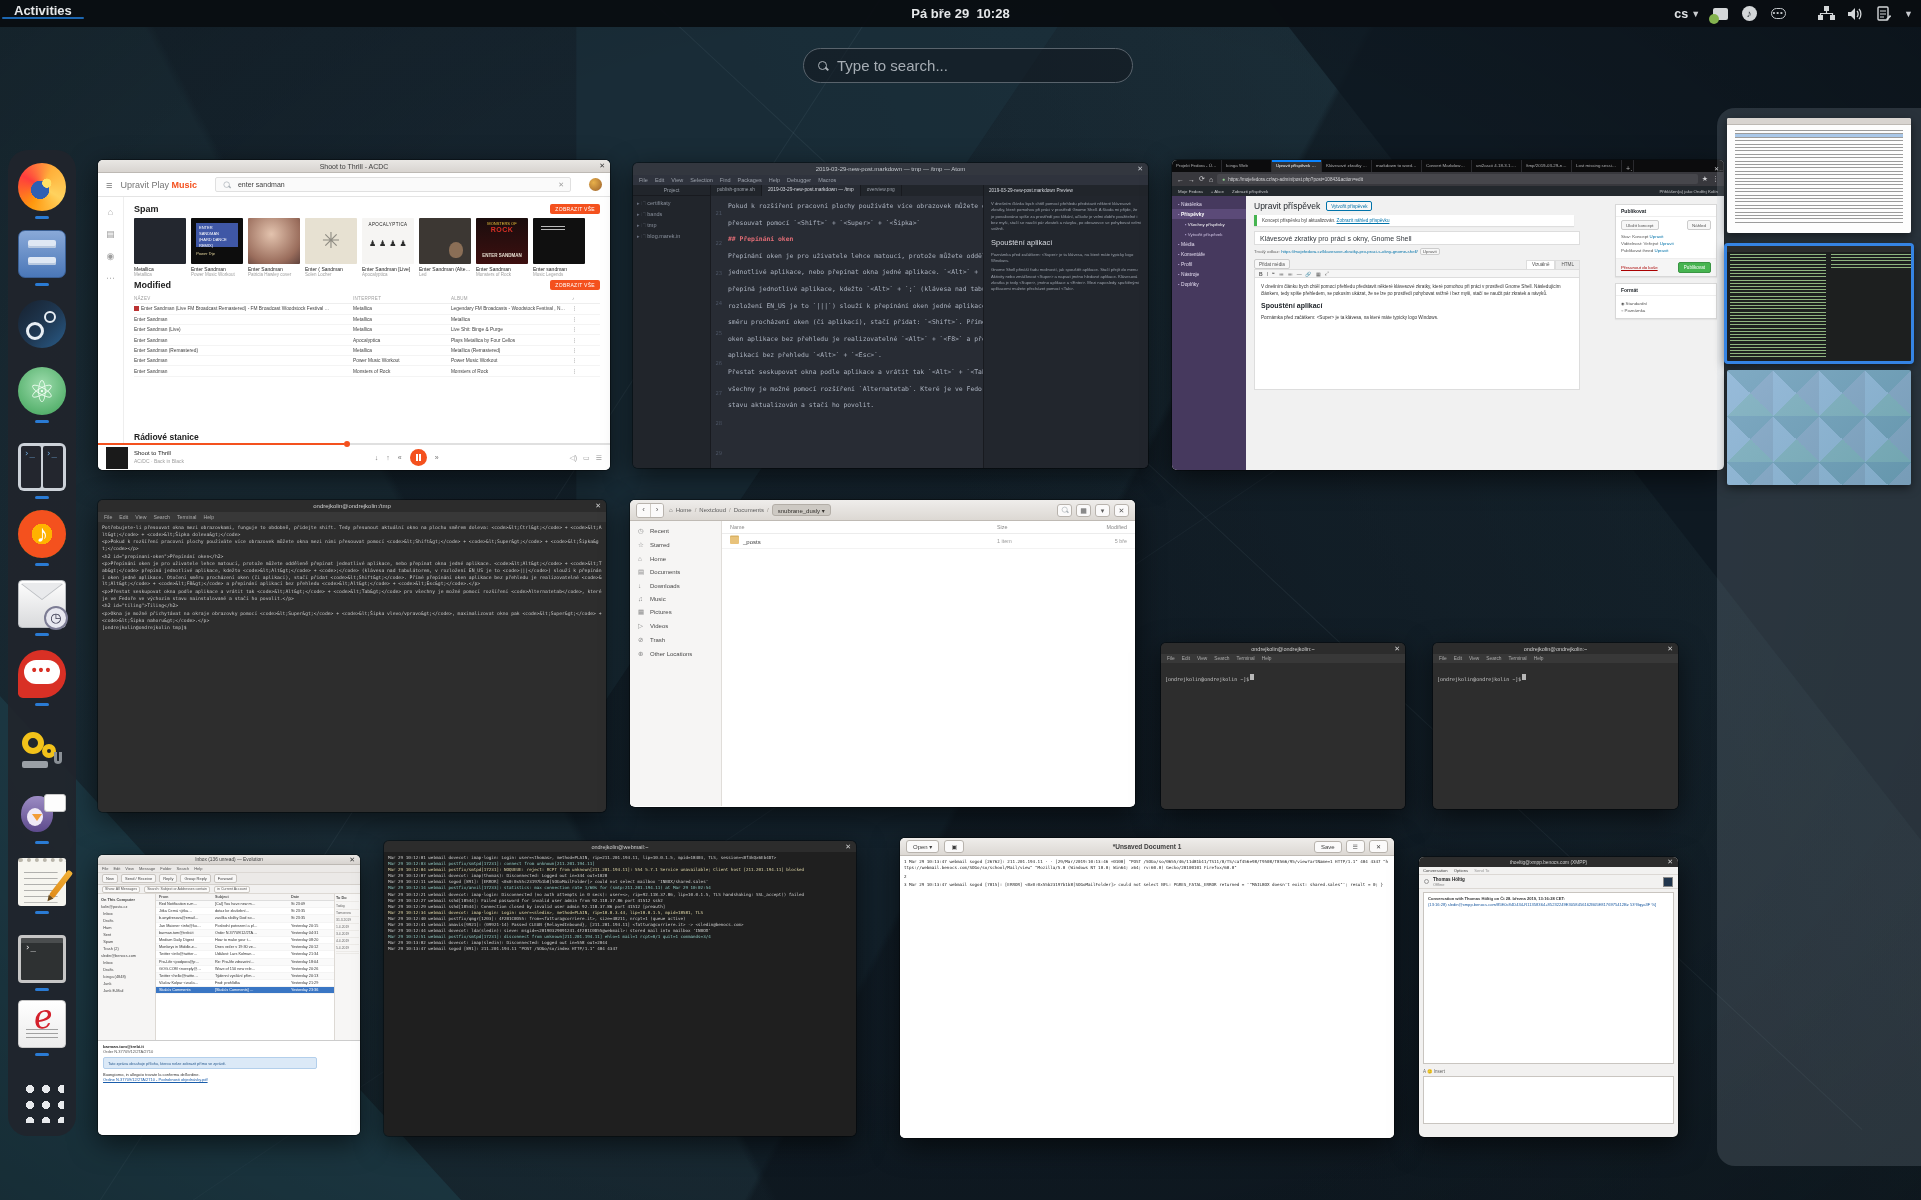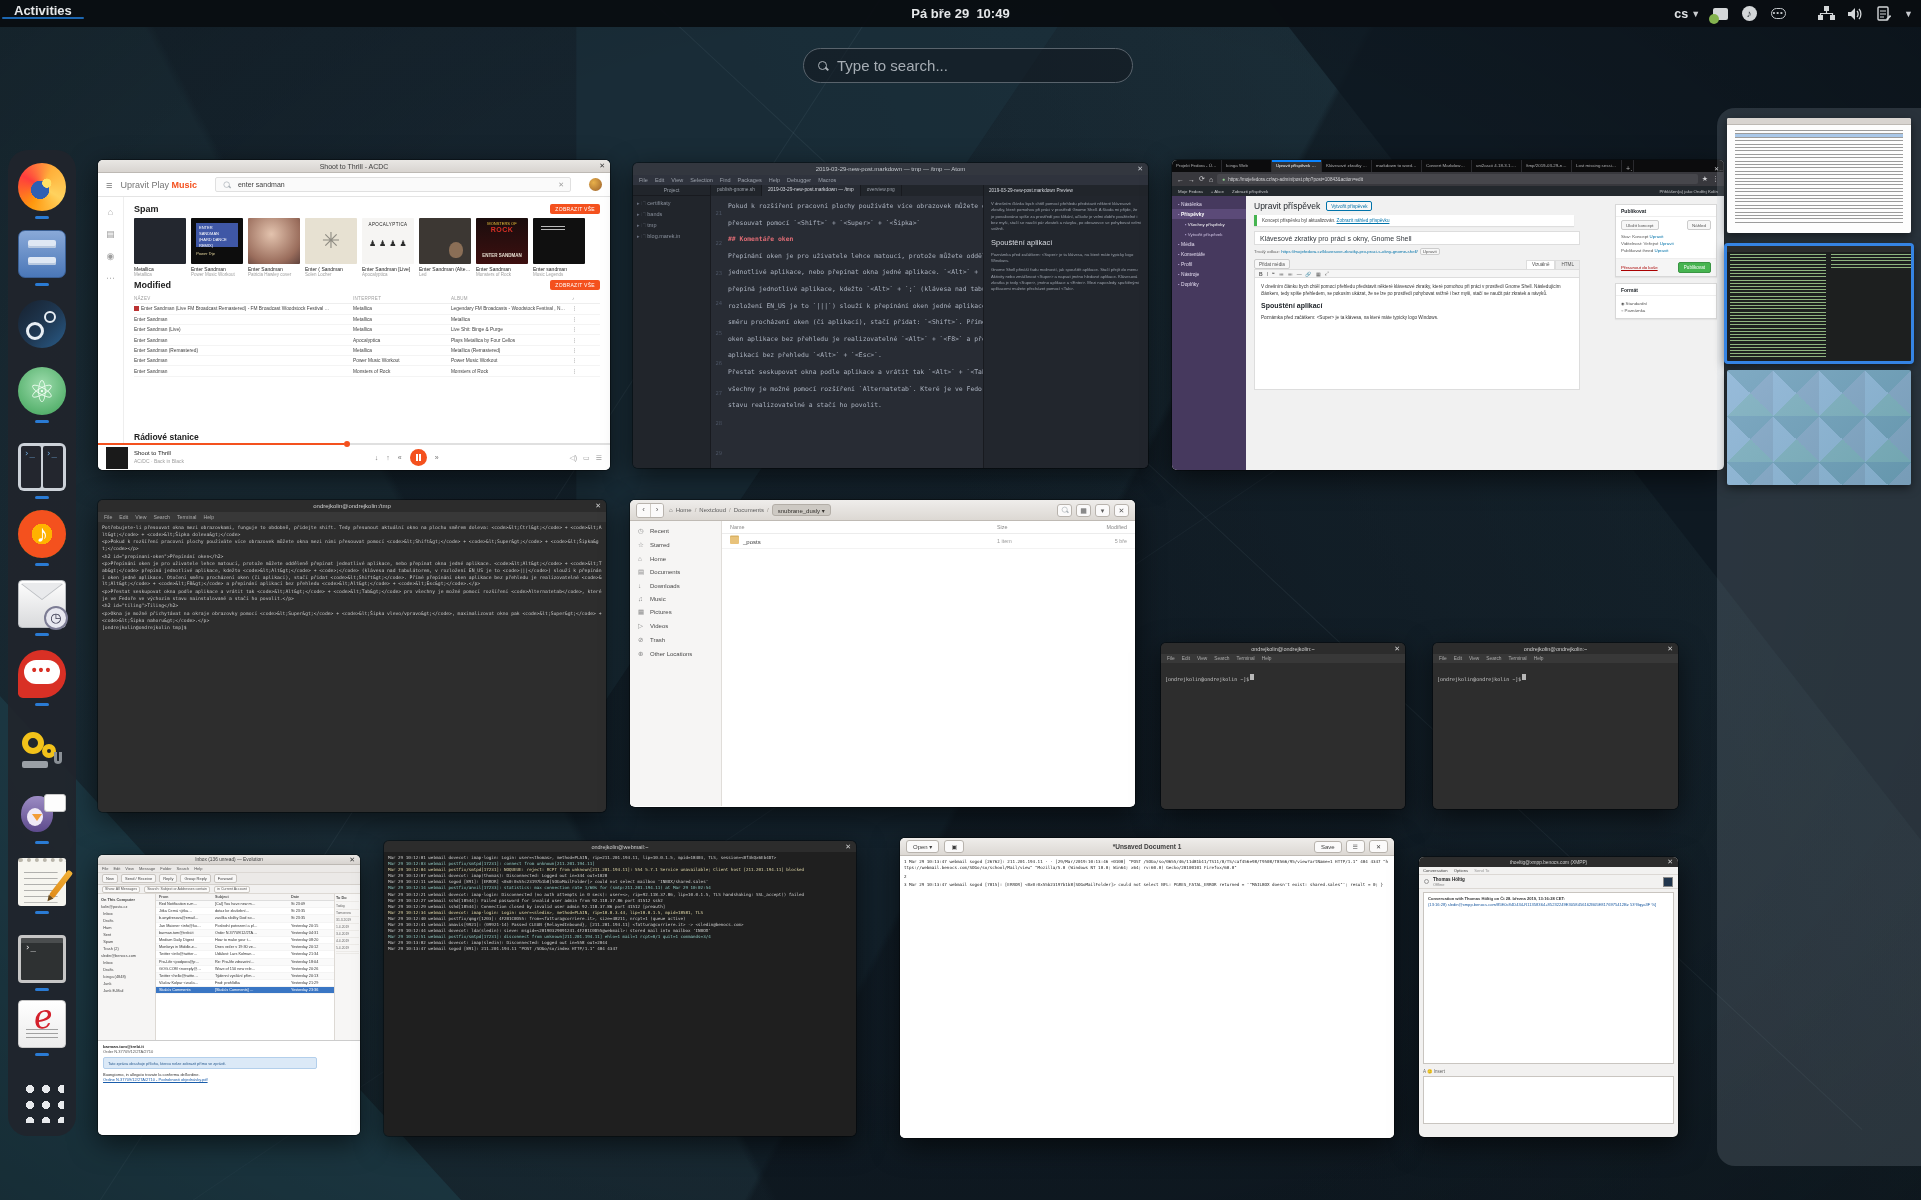--- a/index.html
+++ b/index.html
@@ -353,21 +353,21 @@
     <div class="tri1"></div>
   <div class="line l1"></div>
     <div class="line l2"></div>
     <div class="line l3"></div>
 </div>
 
 <header class="topbar">
   <div class="activities">
       <span>Activities</span>
     </div>
-  <div class="clock">Pá bře 29  10:49</div>
+  <div class="clock">Pá bře 29  10:28</div>
   <div class="tray">
     <span class="kbd">
         <span>cs</span>
         <span class="caret">▼</span>
       </span>
     <span class="ti">
         <span class="t-chat"></span>
       </span>
     <span class="ti">
         <span class="t-disc">♪</span>
@@ -678,33 +678,33 @@
             <div>25</div>
             <div>26</div>
             <div>27</div>
             <div>28</div>
             <div>29</div>
           </div>
         <div class="atom-code">
             <div>Pokud k rozšíření pracovní plochy používáte více obrazovek můžete okna mezi nimi</div>
             <div>přesouvat pomocí `&lt;Shift&gt;` + `&lt;Super&gt;` + `&lt;Šipka&gt;`</div>
             <div></div>
-            <div>## Komentáře oken</div>
+            <div>## Přepínání oken</div>
             <div></div>
             <div>Přepínání oken je pro uživatele lehce matoucí, protože můžete odděleně přepínat</div>
             <div>jednotlivé aplikace, nebo přepínat okna jedné aplikace. `&lt;Alt&gt;` + `&lt;Tab&gt;`</div>
             <div>přepíná jednotlivé aplikace, kdežto `&lt;Alt&gt;` + `;` (klávesa nad tabulátorem, v</div>
             <div>rozložení EN_US je to `|||`) slouží k přepínání oken jedné aplikace. Otočení</div>
             <div>směru procházení oken (či aplikací), stačí přidat: `&lt;Shift&gt;`. Přímé přepínání</div>
             <div>oken aplikace bez přehledu je realizovatelné `&lt;Alt&gt;` + `&lt;F8&gt;` a přepínání</div>
             <div>aplikací bez přehledu `&lt;Alt&gt;` + `&lt;Esc&gt;`.</div>
             <div></div>
             <div>Přestat seskupovat okna podle aplikace a vrátit tak `&lt;Alt&gt;` + `&lt;Tab&gt;` pro</div>
             <div>všechny je možné pomocí rozšíření `Alternatetab`. Které je ve Fedoře ve výchozím</div>
-            <div>stavu realizovatelné a stačí ho povolit.</div>
+            <div>stavu aktualizován a stačí ho povolit.</div>
           </div>
       </div>
     </div>
     <div class="atom-prev">
       <div class="ptab">2019-03-29-new-post.markdown Preview</div>
       <div class="pbody">
         <p>V dnešním článku bych chtěl pomocí přehledu představit některé klávesové zkratky, které pomohou při práci v prostředí Gnome Shell. A škoda mi přijde, že je považováno spíše za prostředí pro klikání, ačkoliv je velmi dobře použitelné i bez myši, stačí se naučit pár zkratek a návyků, po obrazovce se pohybovat velmi svižně.</p>
         <h3>Spouštění aplikací</h3>
         <p>Poznámka před začátkem: &lt;Super&gt; je ta klávesa, na které máte typicky logo Windows.</p>
         <p style="margin-top:3px">Gnome Shell přináší řadu možností, jak spouštět aplikace. Stačí přejít do menu Aktivity nebo zmáčknout &lt;Super&gt; a napsat jméno hledané aplikace. Klávesová zkratka je tedy &lt;Super&gt;, jméno aplikace a &lt;Enter&gt;. Mezi naposledy spuštěnými aplikacemi můžete přecházet pomocí &lt;Tab&gt;.</p>

